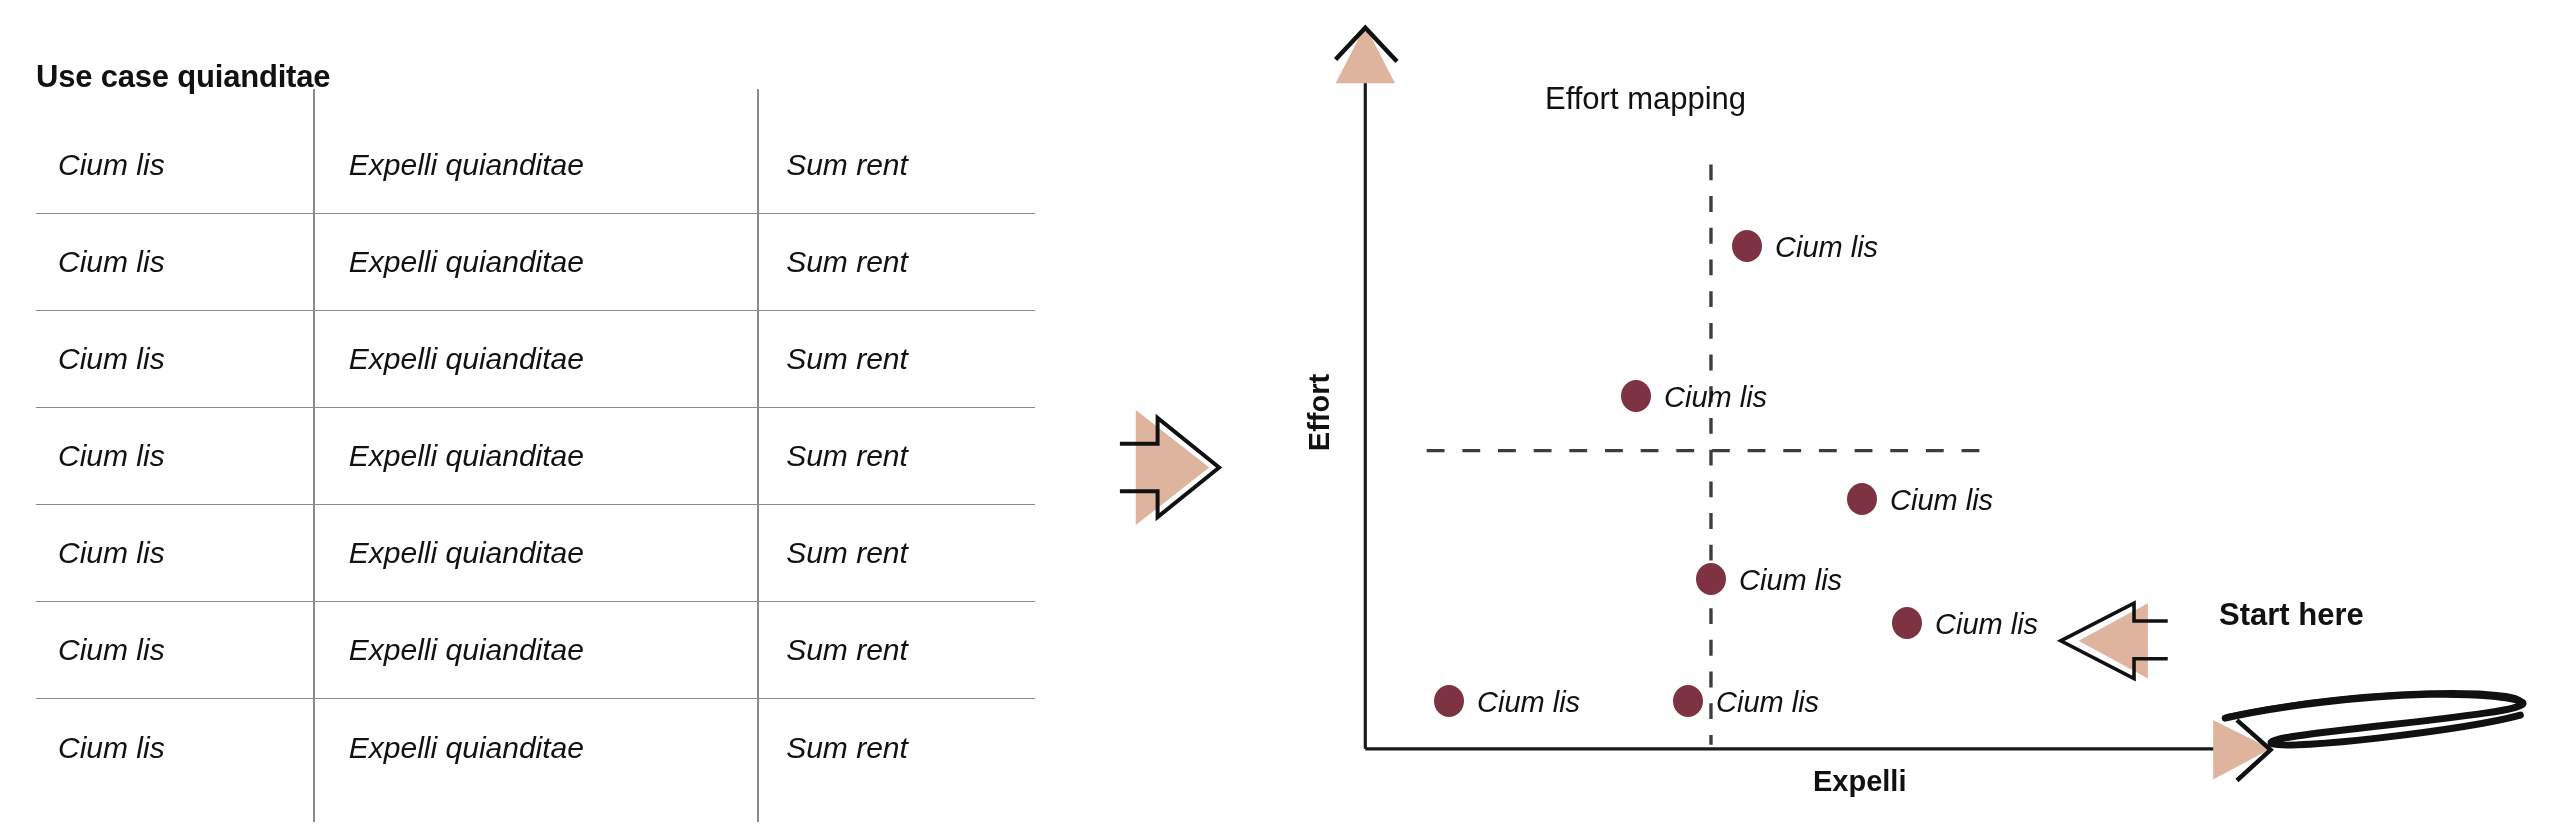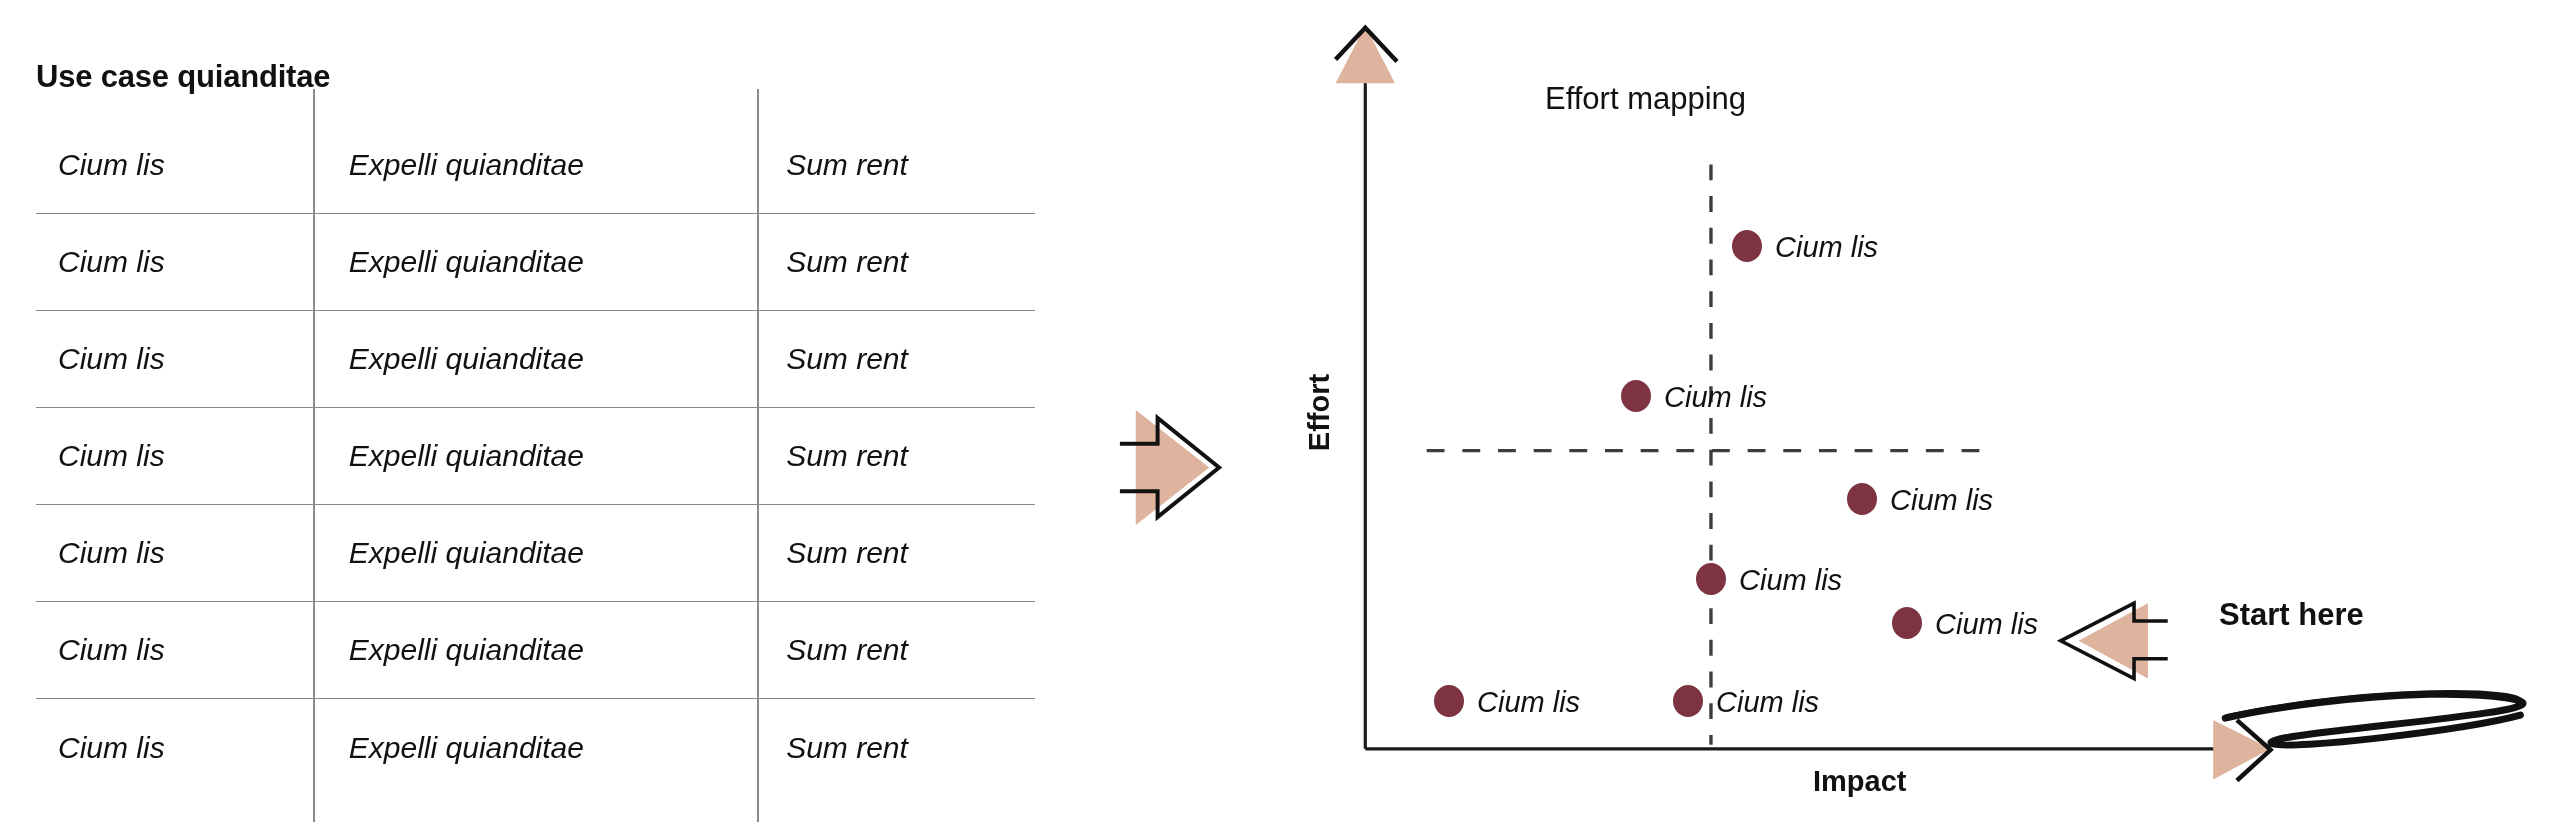--- a/index.html
+++ b/index.html
@@ -223,21 +223,21 @@
     <polyline points="78,60 108,28 140,62" fill="none" stroke="#111111" stroke-width="4.5" stroke-linejoin="miter"></polyline>
 
     <polygon points="1022,756 964,727 964,787" fill="#DFB49F"></polygon>
     <polyline points="988,727 1022,757 988,788" fill="none" stroke="#111111" stroke-width="4.5" stroke-linejoin="miter"></polyline>
 
     <line x1="457" y1="166" x2="457" y2="752" stroke="#3d3d3d" stroke-width="3.4" stroke-dasharray="16 16"></line>
     <line x1="170" y1="455" x2="745" y2="455" stroke="#3d3d3d" stroke-width="3.4" stroke-dasharray="18 18"></line>
   </svg>
 
   <div id="effort-axis-label">Effort</div>
-  <div id="impact-axis-label">Impact</div>
+  <div id="impact-axis-label">Expelli</div>
 
   <div class="point-dot" style="left: 489px; top: 246px; background: rgb(125, 51, 66);"></div>
   <div class="point-label" style="left:517px; top:247px;">Cium lis</div>
 
   <div class="point-dot" style="left: 378px; top: 396px; background: rgb(125, 51, 66);"></div>
   <div class="point-label" style="left:406px; top:397px;">Cium lis</div>
 
   <div class="point-dot" style="left: 604px; top: 499px; background: rgb(125, 51, 66);"></div>
   <div class="point-label" style="left:632px; top:500px;">Cium lis</div>
 

